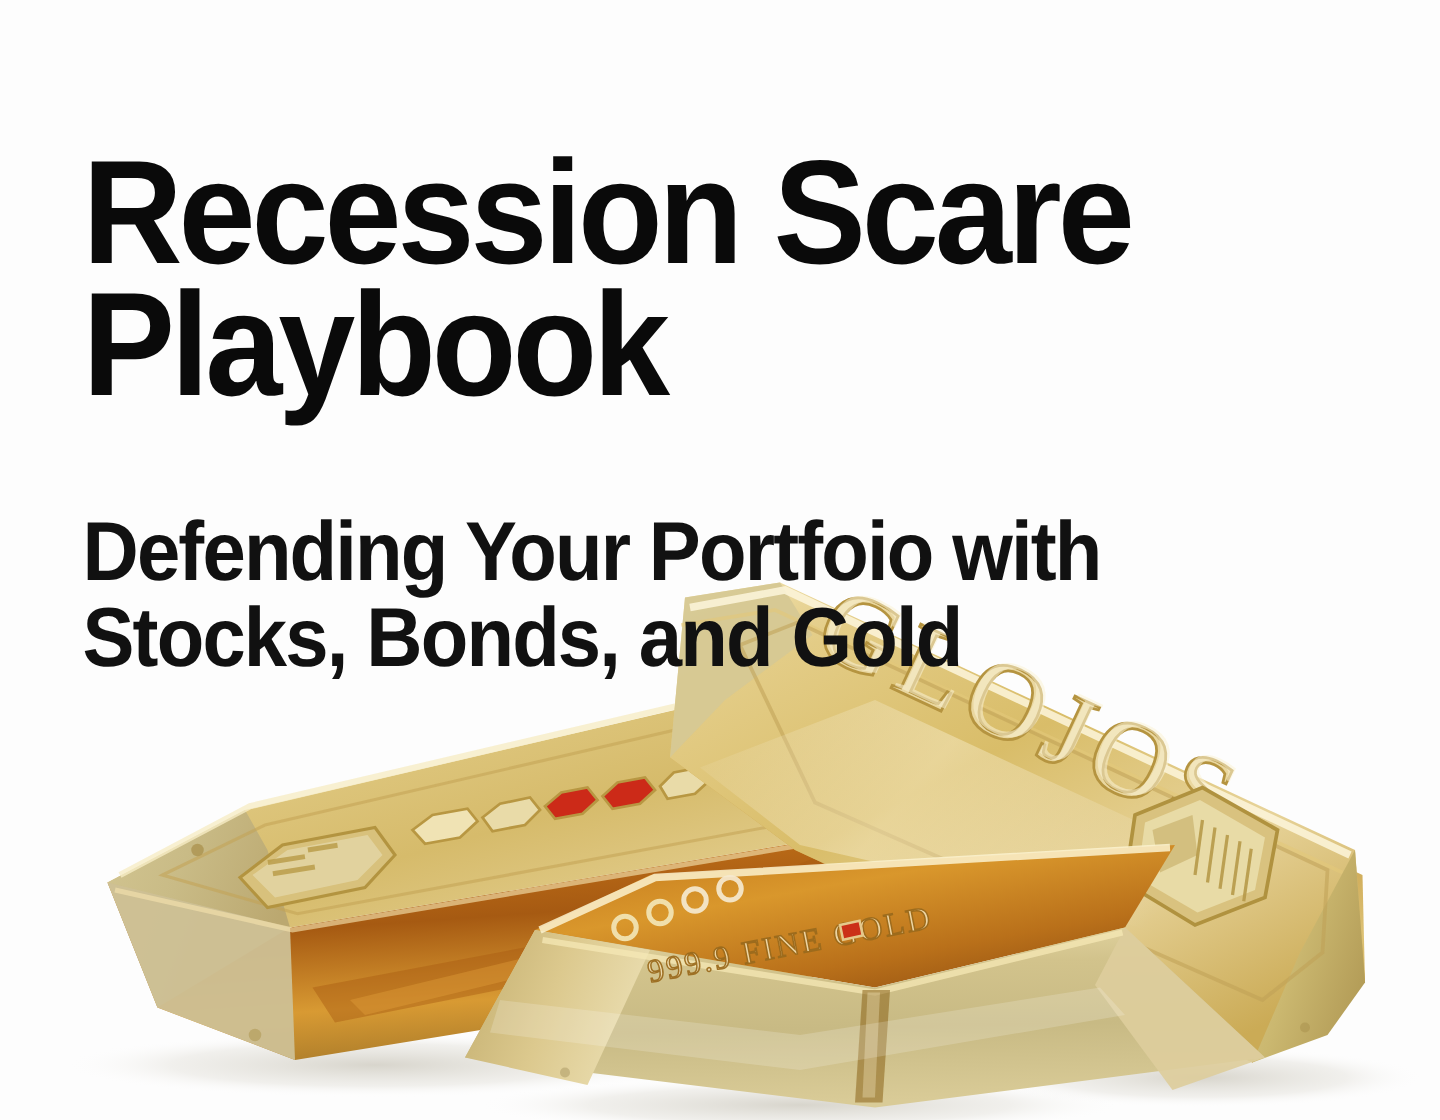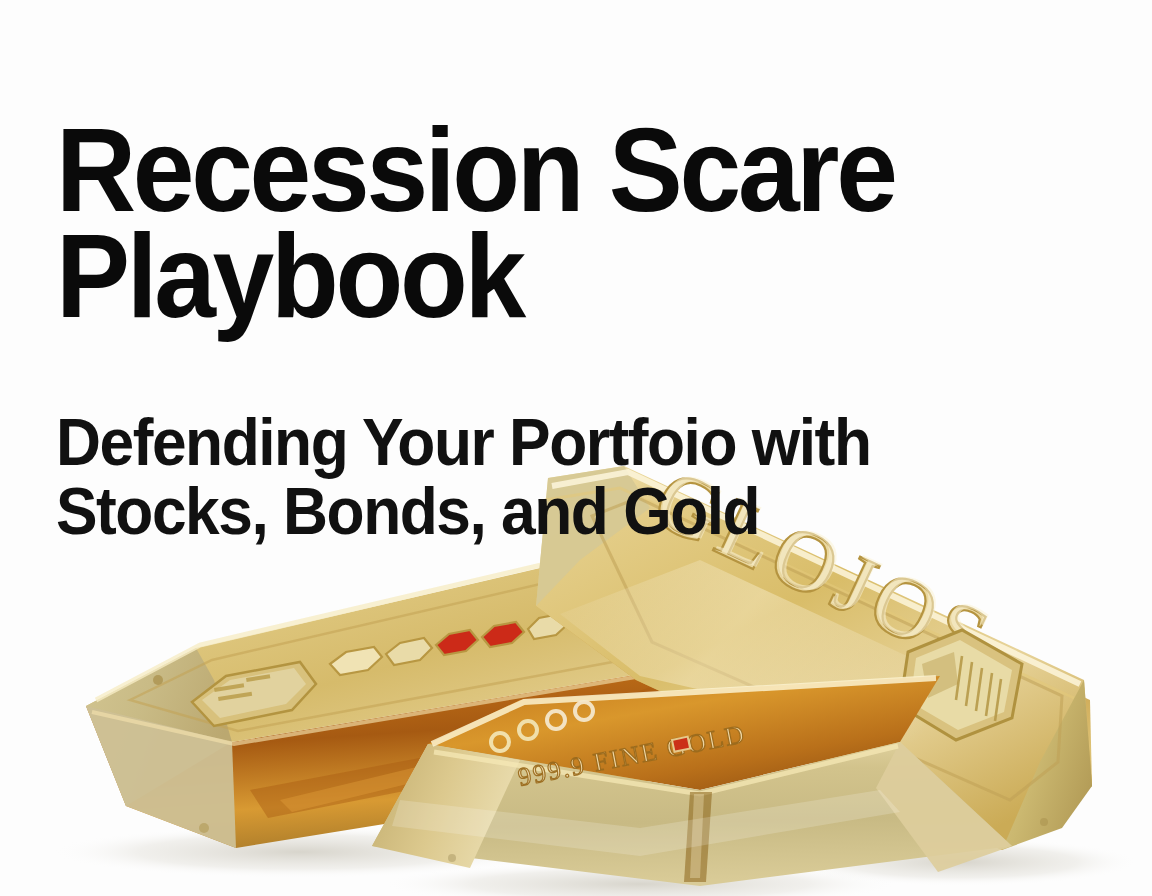--- a/index.html
+++ b/index.html
@@ -15,21 +15,21 @@
     position: relative;
     width: 1152px;
     height: 896px;
     background: #fdfdfd;
     overflow: hidden;
   }
 
   
   .text-block {
     position: absolute;
-    left: 56px;
+    left: 66px;
     top: 38px;
     width: 1070px;
     z-index: 5;
   }
   .headline {
     font-family: "Liberation Sans", sans-serif;
     font-weight: bold;
     font-size: 118px;
     line-height: 0.90;
     letter-spacing: -3.5px;

